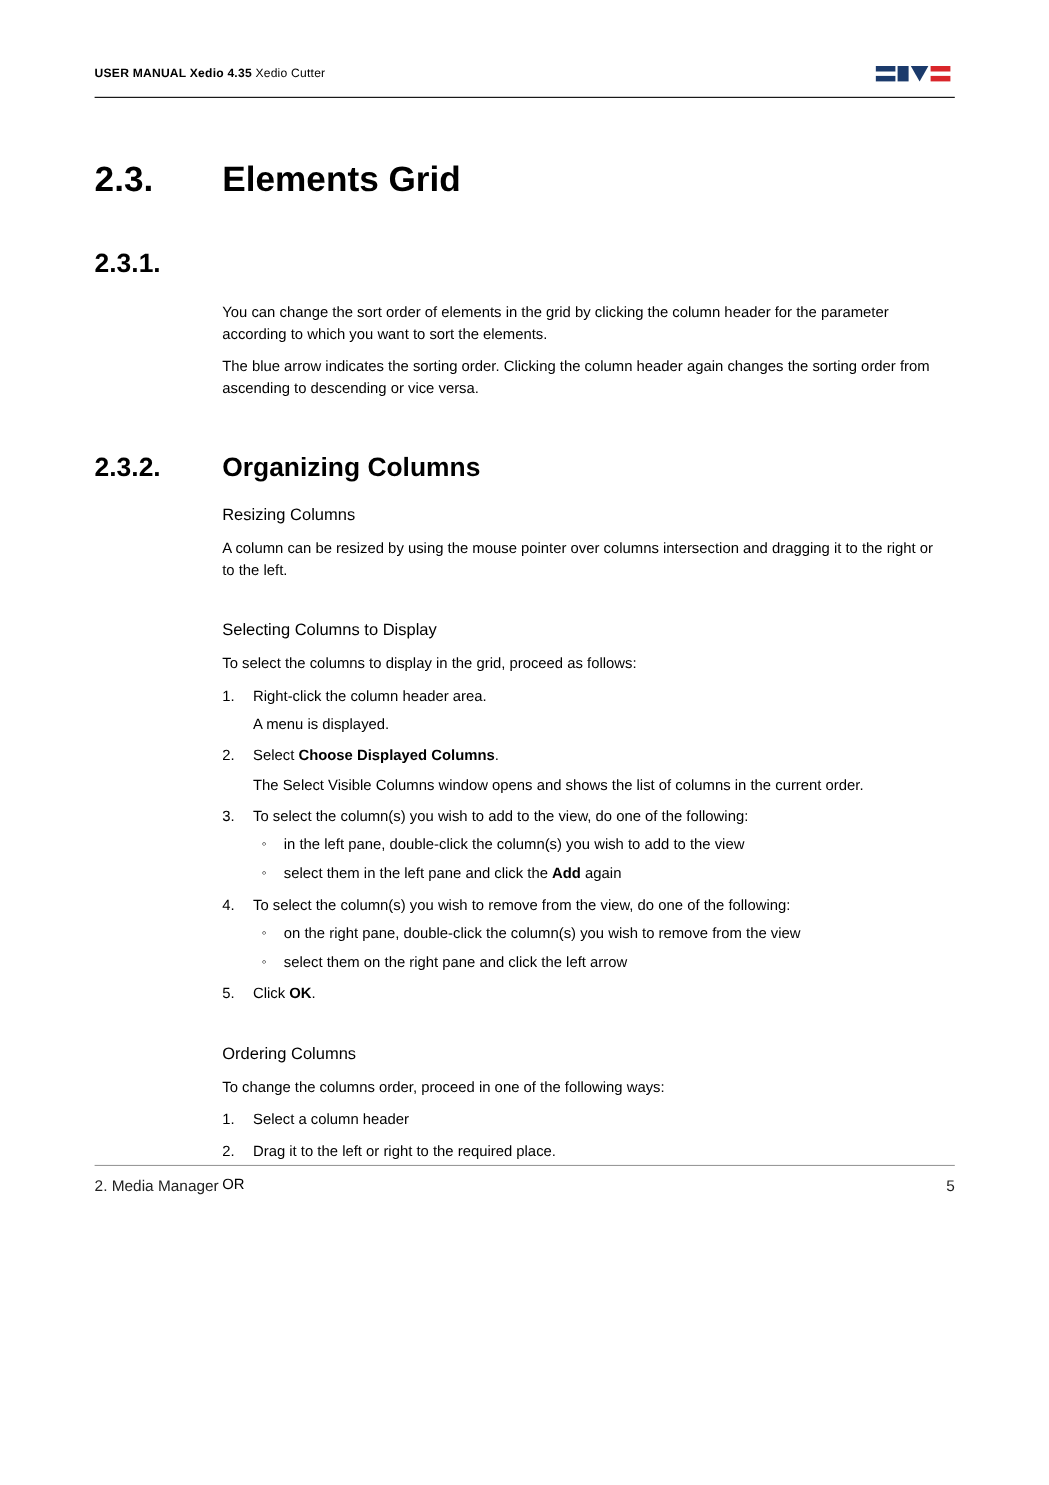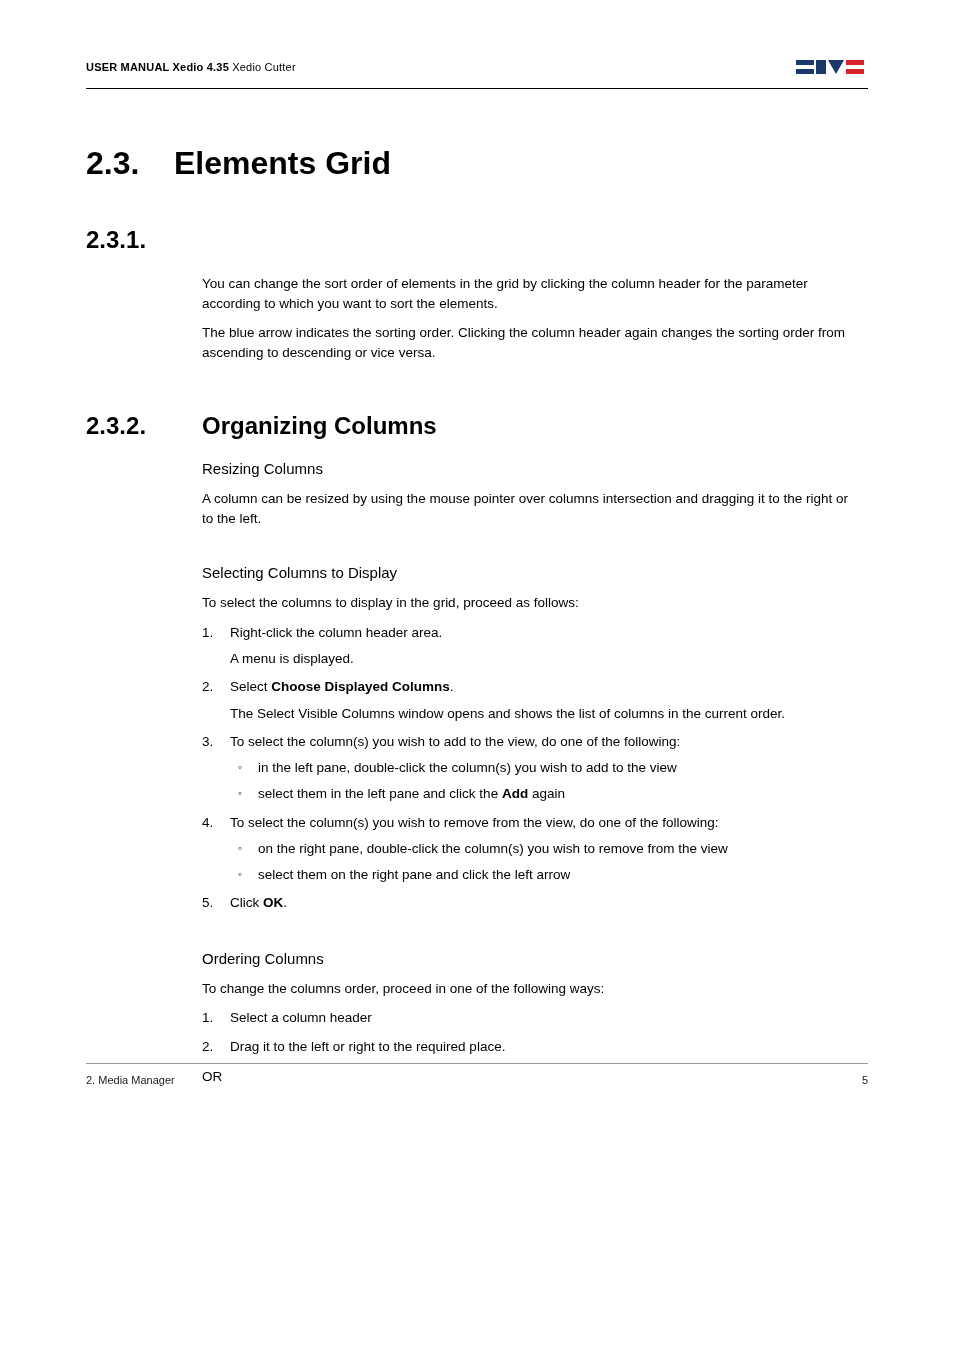--- a/index.html
+++ b/index.html
@@ -6,21 +6,21 @@
   html, body { width: 954px; height: 1350px; background: #fff; font-family: Arial, Helvetica, sans-serif; color: #000; }
   .page { position: relative; width: 954px; height: 1134px; padding: 56px 86px 56px 86px; }
   .header-row { display: flex; align-items: center; justify-content: space-between; padding-bottom: 6px; }
   .header-left { font-size: 11px; letter-spacing: 0.2px; }
   .header-left .brand { font-weight: bold; }
   .header-rule { border: none; border-top: 1px solid #000; margin-top: 4px; }
   .logo-wrap { display: flex; align-items: center; gap: 0; }
 
   .content { padding-left: 116px; padding-top: 56px; }
 
-  .h1row { display: flex; align-items: baseline; gap: 22px; margin-bottom: 44px; margin-left: -116px; }
+  .h1row { display: flex; align-items: baseline; gap: 50px; margin-bottom: 44px; margin-left: -116px; }
   .h1num { font-size: 32px; font-weight: bold; min-width: 66px; }
   .h1txt { font-size: 32px; font-weight: bold; }
 
   .h2row { display: flex; align-items: baseline; gap: 32px; margin-bottom: 20px; margin-left: -116px; }
   .h2num { font-size: 24px; font-weight: bold; min-width: 84px; }
   .h2txt { font-size: 24px; font-weight: bold; }
 
   .para { font-size: 13.5px; line-height: 1.45; margin-bottom: 10px; max-width: 650px; }
 
   .block-gap { height: 26px; }
@@ -34,21 +34,21 @@
   .step-sub { margin-top: 6px; margin-bottom: 6px; }
 
   ul.bullets { list-style: none; padding: 0; margin: 6px 0 4px 0; }
   ul.bullets > li { font-size: 13.5px; line-height: 1.5; padding-left: 28px; position: relative; margin-bottom: 6px; }
   ul.bullets > li::before { content: "\25E6"; position: absolute; left: 8px; top: 0; font-size: 12px; }
 
   .bold { font-weight: bold; }
 
   .footer { position: absolute; bottom: 48px; left: 86px; right: 86px; }
   .footer-rule { border: none; border-top: 1px solid #999; margin-bottom: 10px; }
-  .footer-row { display: flex; justify-content: space-between; font-size: 11px; color: #222; }
+  .footer-row { display: flex; justify-content: space-between; font-size: 14px; color: #222; }
 </style>
 </head>
 <body>
 
 <div class="page">
   <div class="header-row">
     <div class="header-left">
       <span class="brand">USER MANUAL Xedio 4.35</span><span> Xedio Cutter</span>
     </div>
     <div class="logo-wrap">

